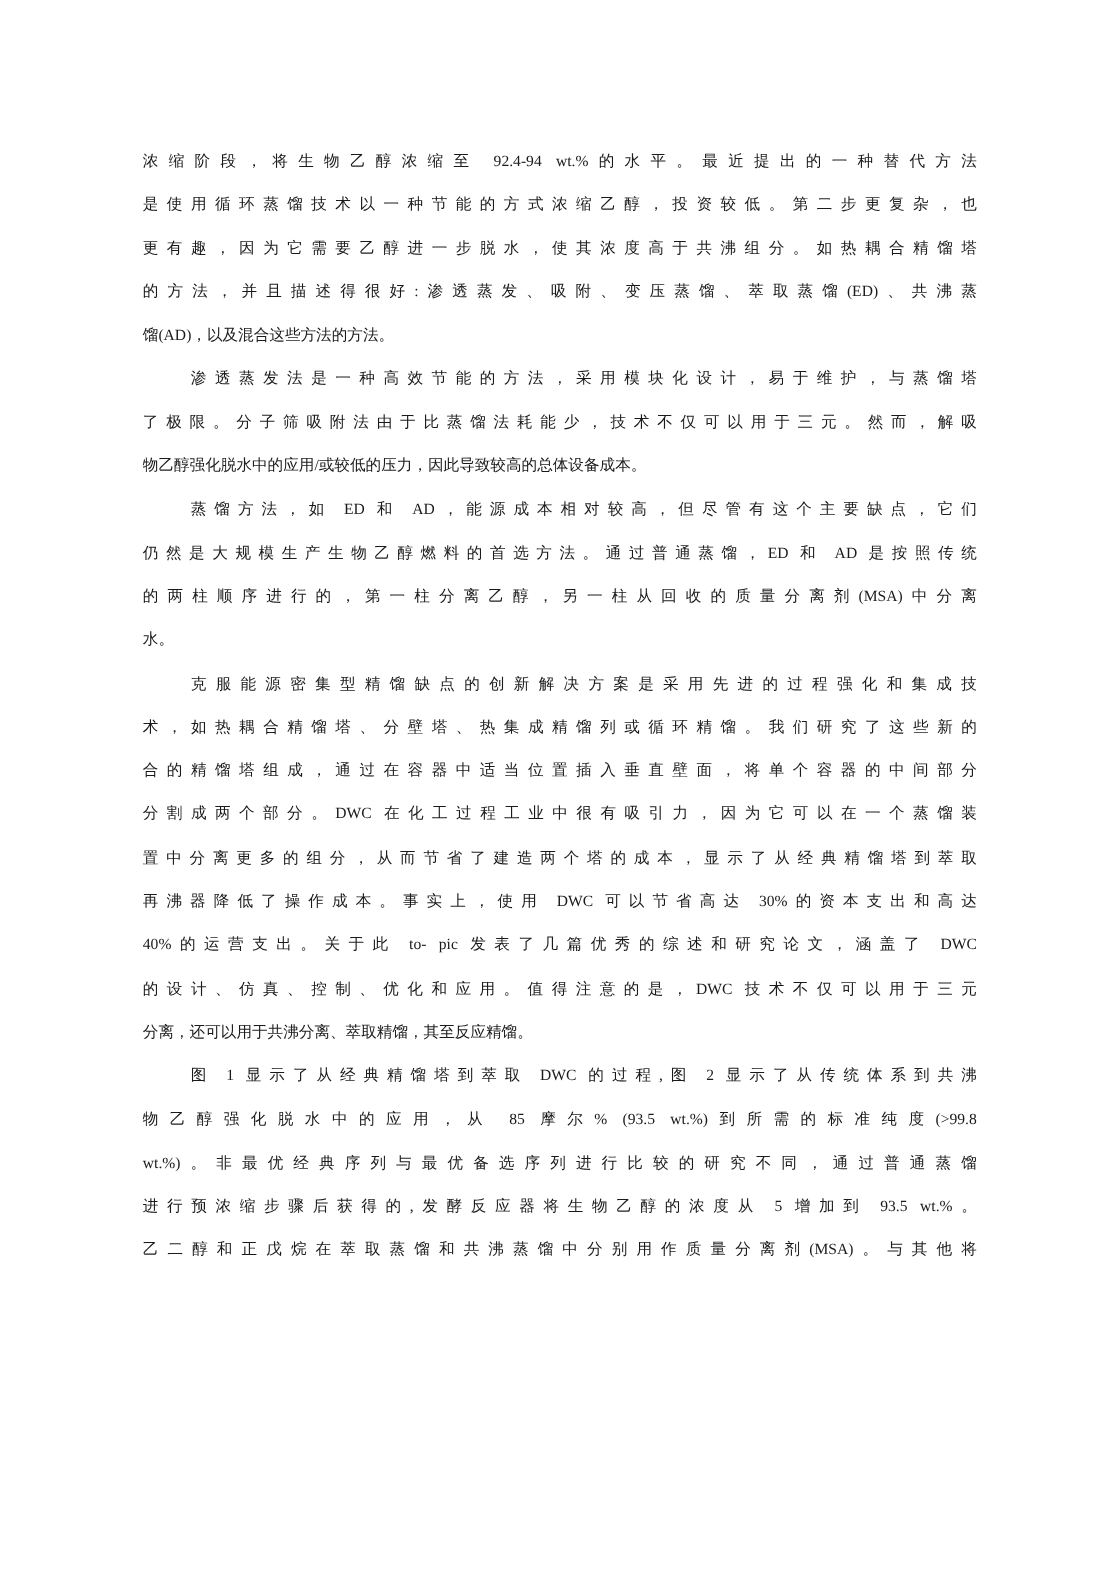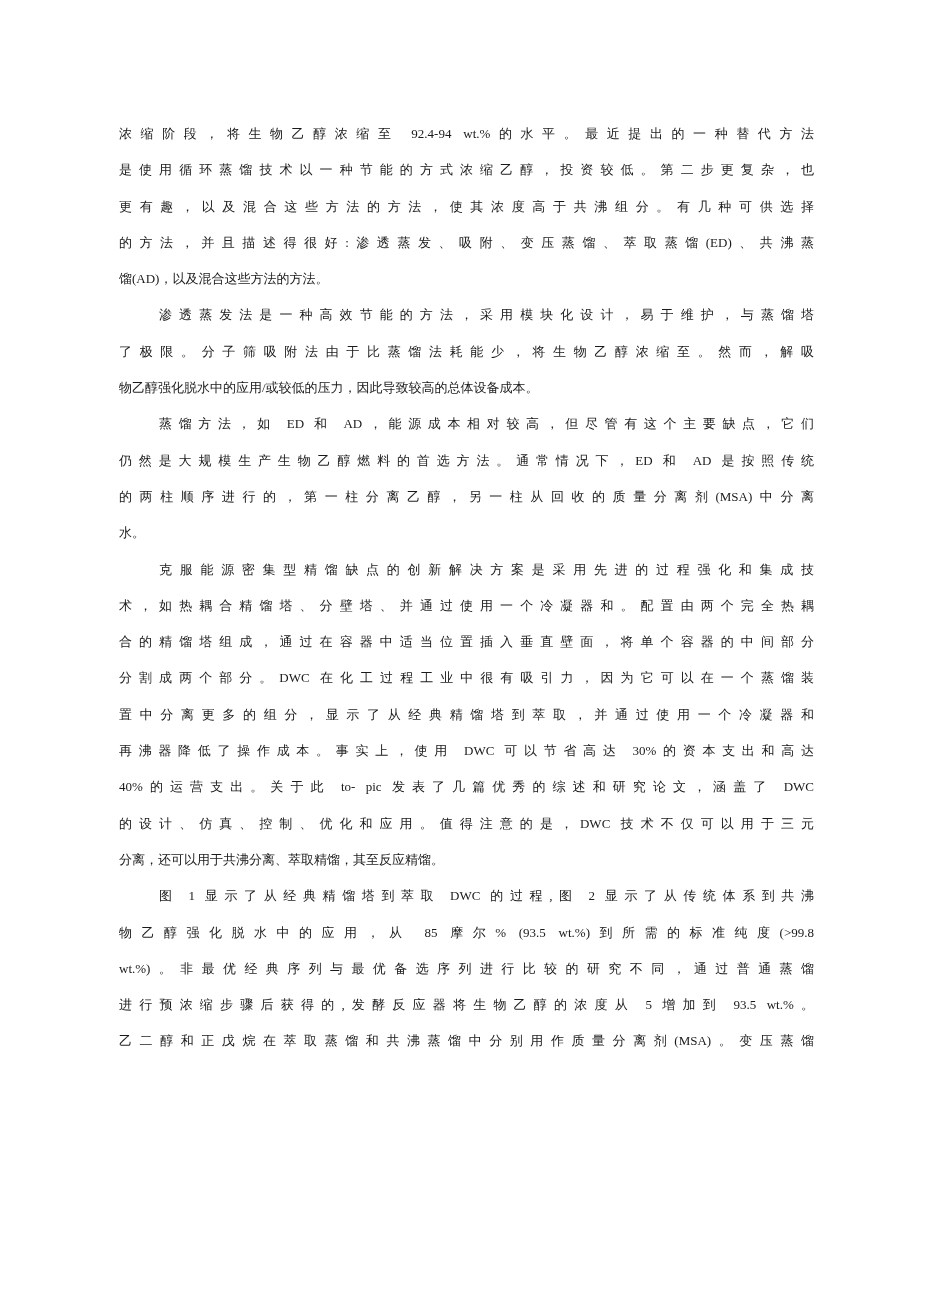--- a/index.html
+++ b/index.html
@@ -43,47 +43,47 @@
   }
 </style>
 </head>
 <body>
 
 <div class="page">
   <div class="content" id="content" style="color: rgb(26, 26, 26);">
       <div class="paragraph">
         <div class="line">浓缩阶段，将生物乙醇浓缩至 92.4-94 wt.%的水平。最近提出的一种替代方法</div>
         <div class="line">是使用循环蒸馏技术以一种节能的方式浓缩乙醇，投资较低。第二步更复杂，也</div>
-        <div class="line">更有趣，以及混合这些方法的方法，使其浓度高于共沸组分。有几种可供选择</div>
+        <div class="line">更有趣，因为它需要乙醇进一步脱水，使其浓度高于共沸组分。如热耦合精馏塔</div>
         <div class="line">的方法，并且描述得很好:渗透蒸发、吸附、变压蒸馏、萃取蒸馏(ED)、共沸蒸</div>
         <div class="line para-end">馏(AD)，以及混合这些方法的方法。</div>
       </div>
       <div class="paragraph">
         <div class="line indent">渗透蒸发法是一种高效节能的方法，采用模块化设计，易于维护，与蒸馏塔</div>
-        <div class="line">了极限。分子筛吸附法由于比蒸馏法耗能少，将生物乙醇浓缩至。然而，解吸</div>
+        <div class="line">了极限。分子筛吸附法由于比蒸馏法耗能少，技术不仅可以用于三元。然而，解吸</div>
         <div class="line para-end">物乙醇强化脱水中的应用/或较低的压力，因此导致较高的总体设备成本。</div>
       </div>
       <div class="paragraph">
         <div class="line indent">蒸馏方法，如 ED 和 AD，能源成本相对较高，但尽管有这个主要缺点，它们</div>
-        <div class="line">仍然是大规模生产生物乙醇燃料的首选方法。通常情况下，ED 和 AD 是按照传统</div>
+        <div class="line">仍然是大规模生产生物乙醇燃料的首选方法。通过普通蒸馏，ED 和 AD 是按照传统</div>
         <div class="line">的两柱顺序进行的，第一柱分离乙醇，另一柱从回收的质量分离剂(MSA)中分离</div>
         <div class="line para-end">水。</div>
       </div>
       <div class="paragraph">
         <div class="line indent">克服能源密集型精馏缺点的创新解决方案是采用先进的过程强化和集成技</div>
-        <div class="line">术，如热耦合精馏塔、分壁塔、并通过使用一个冷凝器和。配置由两个完全热耦</div>
+        <div class="line">术，如热耦合精馏塔、分壁塔、热集成精馏列或循环精馏。我们研究了这些新的</div>
         <div class="line">合的精馏塔组成，通过在容器中适当位置插入垂直壁面，将单个容器的中间部分</div>
         <div class="line">分割成两个部分。DWC 在化工过程工业中很有吸引力，因为它可以在一个蒸馏装</div>
-        <div class="line">置中分离更多的组分，显示了从经典精馏塔到萃取，并通过使用一个冷凝器和</div>
+        <div class="line">置中分离更多的组分，从而节省了建造两个塔的成本，显示了从经典精馏塔到萃取</div>
         <div class="line">再沸器降低了操作成本。事实上，使用 DWC 可以节省高达 30%的资本支出和高达</div>
         <div class="line">40%的运营支出。关于此 to- pic 发表了几篇优秀的综述和研究论文，涵盖了 DWC</div>
         <div class="line">的设计、仿真、控制、优化和应用。值得注意的是，DWC 技术不仅可以用于三元</div>
         <div class="line para-end">分离，还可以用于共沸分离、萃取精馏，其至反应精馏。</div>
       </div>
       <div class="paragraph">
         <div class="line indent">图 1 显示了从经典精馏塔到萃取 DWC 的过程,图 2 显示了从传统体系到共沸</div>
         <div class="line">物乙醇强化脱水中的应用，从 85 摩尔% (93.5 wt.%)到所需的标准纯度(&gt;99.8</div>
         <div class="line">wt.%)。非最优经典序列与最优备选序列进行比较的研究不同，通过普通蒸馏</div>
         <div class="line">进行预浓缩步骤后获得的,发酵反应器将生物乙醇的浓度从 5 增加到 93.5 wt.%。</div>
-        <div class="line">乙二醇和正戊烷在萃取蒸馏和共沸蒸馏中分别用作质量分离剂(MSA)。变压蒸馏</div>
+        <div class="line">乙二醇和正戊烷在萃取蒸馏和共沸蒸馏中分别用作质量分离剂(MSA)。与其他将</div>
       </div>
     </div>
 </div>
 
 </body></html>

